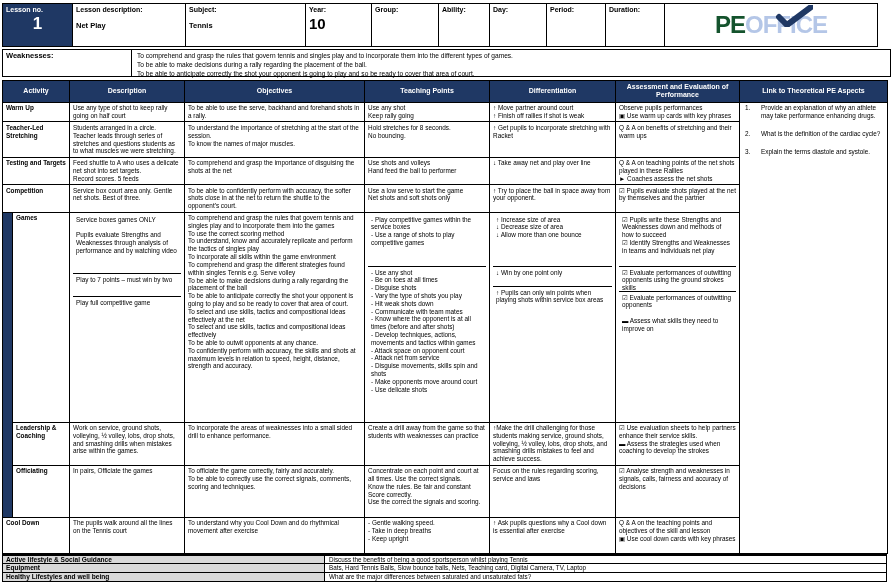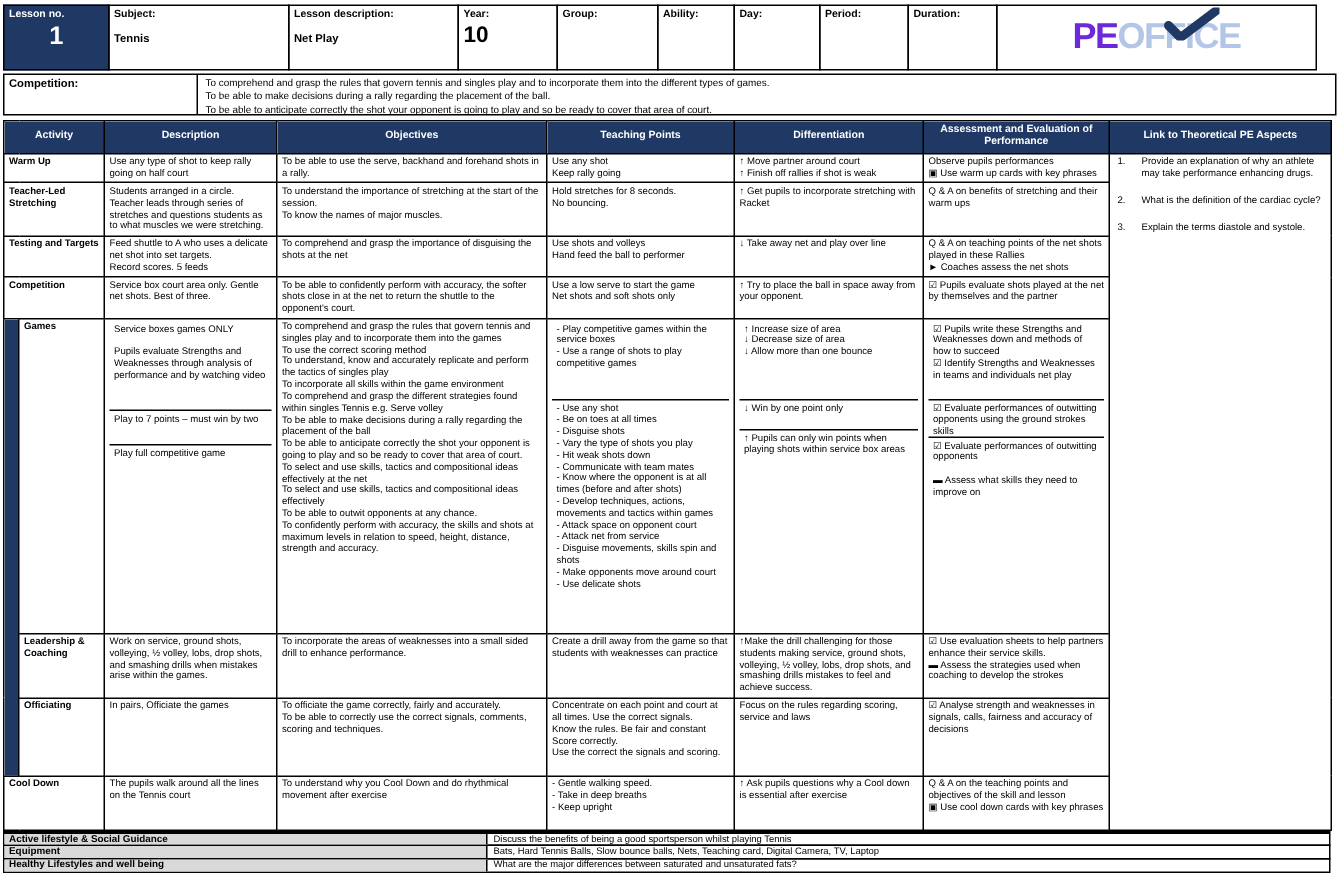--- a/index.html
+++ b/index.html
@@ -9,21 +9,21 @@
   .hdr{display:flex;height:44px;}
   .hbox{border:1px solid #000;margin-left:-1px;box-sizing:border-box;padding:2px 3px;position:relative;overflow:hidden;}
   .hbox:first-child{margin-left:0;}
   .hlabel{font-size:7px;font-weight:bold;display:block;}
   .hvalue{font-size:7.5px;font-weight:bold;display:block;margin-top:8px;}
   .lessonno{background:#1f3864;color:#fff;text-align:left;}
   .lessonno .big{font-size:17px;font-weight:bold;display:block;text-align:center;margin-top:1px;}
   .yearbig{font-size:15px;font-weight:bold;display:block;margin-top:2px;}
   .logobox{display:flex;align-items:center;justify-content:center;}
   .logo{position:relative;line-height:1;}
-  .logo-pe{font-size:24px;font-weight:bold;color:#6d28d9;letter-spacing:-1px;}
+  .logo-pe{font-size:24px;font-weight:bold;color:#14532d;letter-spacing:-1px;}
   .logo-office{font-size:24px;font-weight:bold;color:#b4c6e7;letter-spacing:-1px;}
   .logo-check{position:absolute;top:-8px;right:14px;}
   
   .objrow{display:flex;border:1px solid #000;margin-top:2px;height:28px;box-sizing:border-box;}
   .objlabel{width:129px;flex:none;border-right:1px solid #000;font-weight:bold;font-size:7.5px;padding:1px 3px;box-sizing:border-box;}
   .objtext{flex:1;font-size:6.6px;line-height:1.4;padding:1px 5px;white-space:pre-line;}
   
   table.main{border-collapse:collapse;table-layout:fixed;width:885px;margin-top:3px;}
   table.main td{border:1px solid #000;vertical-align:top;font-size:6.4px;line-height:1.22;
                 padding:1.5px 3px;overflow:hidden;box-sizing:border-box;}
@@ -52,27 +52,27 @@
 </head>
 <body>
 
 <div class="sheet">
 
   <div class="hdr">
     <div class="hbox lessonno" style="width:71px;">
       <span class="hlabel">Lesson no.</span>
       <span class="big">1</span>
     </div>
+    <div class="hbox" style="width:114px;">
+      <span class="hlabel">Lesson description:</span>
+      <span class="hvalue">Net Play</span>
+    </div>
     <div class="hbox" style="width:121px;">
       <span class="hlabel">Subject:</span>
       <span class="hvalue">Tennis</span>
-    </div>
-    <div class="hbox" style="width:114px;">
-      <span class="hlabel">Lesson description:</span>
-      <span class="hvalue">Net Play</span>
     </div>
     <div class="hbox" style="width:67px;">
       <span class="hlabel">Year:</span>
       <span class="yearbig">10</span>
     </div>
     <div class="hbox" style="width:68px;">
       <span class="hlabel">Group:</span>
     </div>
     <div class="hbox" style="width:52px;">
       <span class="hlabel">Ability:</span>
@@ -90,21 +90,21 @@
       <div class="logo">
         <span class="logo-pe">PE</span><span class="logo-office">OFFICE</span>
         <svg class="logo-check" width="40" height="22" viewBox="0 0 40 22">
           <path d="M6 12 L14 20 L38 2" fill="none" stroke="#1f3864" stroke-width="6" stroke-linecap="round" stroke-linejoin="round"></path>
         </svg>
       </div>
     </div>
   </div>
 
   <div class="objrow">
-    <div class="objlabel">Competition:</div>
+    <div class="objlabel">Weaknesses:</div>
     <div class="objtext">To comprehend and grasp the rules that govern tennis and singles play and to incorporate them into the different types of games.
 To be able to make decisions during a rally regarding the placement of the ball.
 To be able to anticipate correctly the shot your opponent is going to play and so be ready to cover that area of court.</div>
   </div>
 
   <table class="main">
     <colgroup>
       <col style="width:10px">
         <col style="width:57px">
         <col style="width:115px">

